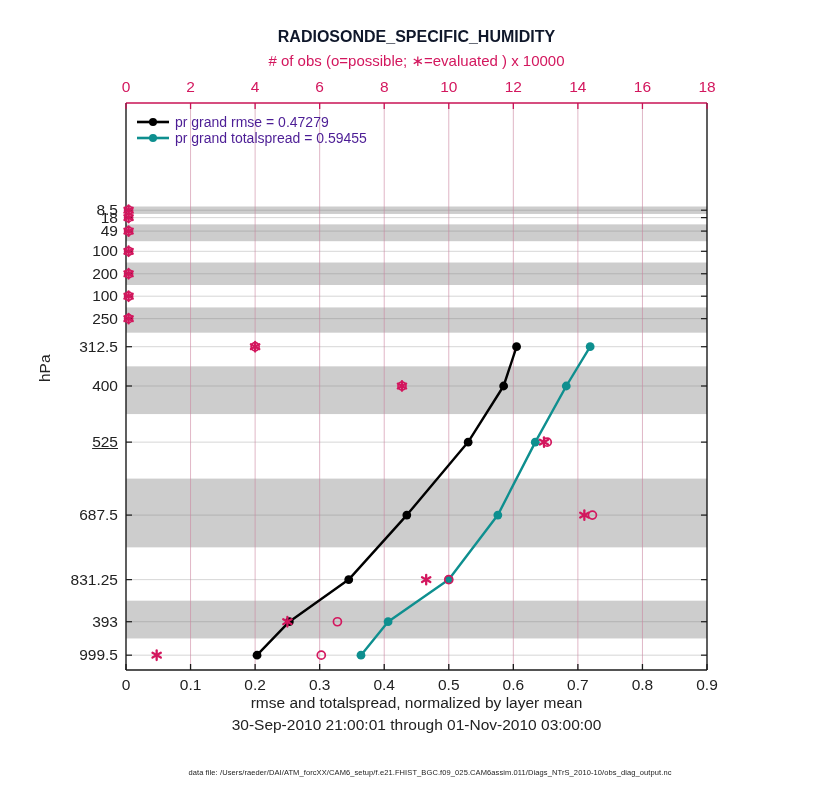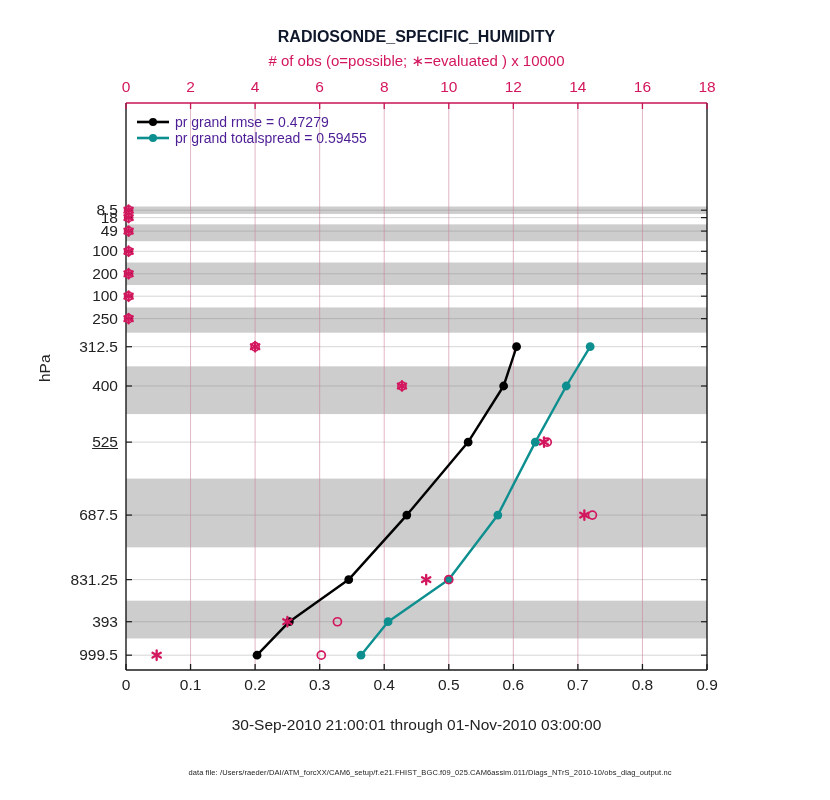--- a/index.html
+++ b/index.html
@@ -235,16 +235,17 @@
     <div class="legend-row">
       <svg id="legend-swatch-1" width="34" height="12">
           <line x1="1" y1="6" x2="33" y2="6" stroke="#0e8f8f" stroke-width="2.6"></line>
           <circle cx="17" cy="6" r="4" fill="#0e8f8f"></circle>
         </svg>
       <span class="legend-label">pr grand totalspread = 0.59455</span>
     </div>
   </div>
 
   <div class="abs ylabel">hPa</div>
+  <div class="abs xlabel">rmse and totalspread, normalized by layer mean</div>
   <div class="abs date-range">30-Sep-2010 21:00:01 through 01-Nov-2010 03:00:00</div>
   <div class="abs footer">data file: /Users/raeder/DAI/ATM_forcXX/CAM6_setup/f.e21.FHIST_BGC.f09_025.CAM6assim.011/Diags_NTrS_2010-10/obs_diag_output.nc</div>
 
 </div>
 
 </body></html>

